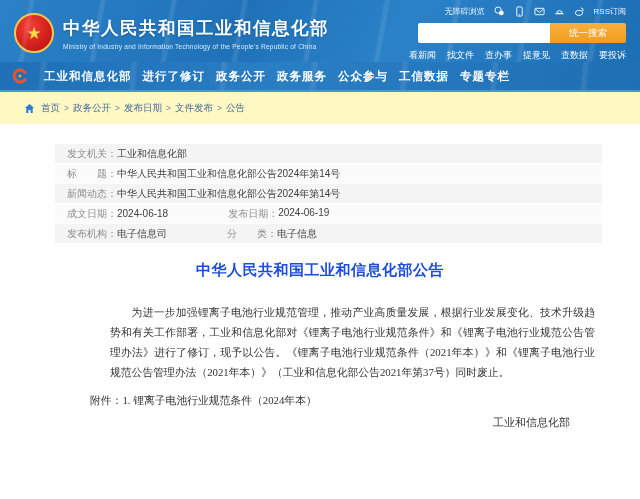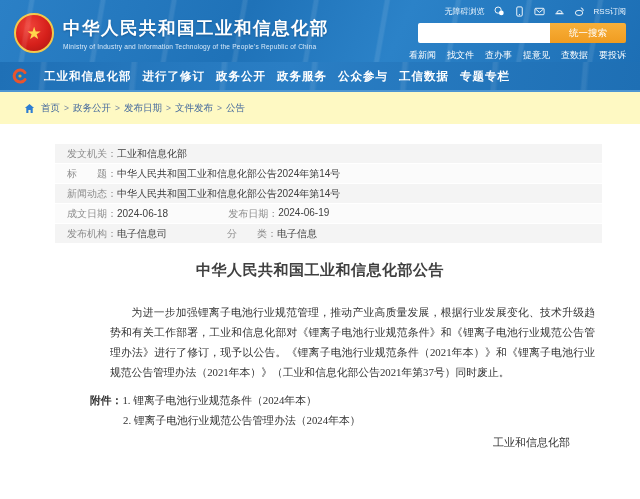--- a/index.html
+++ b/index.html
@@ -74,35 +74,35 @@
   .main-content{ padding:20px 0 0 0; }
   .meta-table{ margin:0 38px 0 55px; }
   .meta-row{ display:flex; height:19px; align-items:center; margin-bottom:1px; font-size:10px; padding-left:12px; }
   .meta-row.alt{ background:#f4f4f4; }
   .meta-row.plain{ background:#fbfbfb; }
   .meta-label{ color:#8c8c8c; white-space:pre; }
   .meta-value{ color:#404040; }
   .meta-col2{ margin-left:60px; display:flex; }
 
   .article-title{
-    text-align:center; font-size:15px; font-weight:bold; color:#404040;
+    text-align:center; font-size:15px; font-weight:bold; color:#1d4ed8;
     margin-top:18px; letter-spacing:.5px;
     font-family:"Liberation Serif","DejaVu Serif",serif;
   }
   .doc-number{ text-align:center; font-size:10.5px; color:#333; margin-top:16px; }
 
   .article-body{
     margin:22px 45px 0 110px; font-size:10.8px; color:#333;
     line-height:20px; text-align:justify; text-indent:2em;
     font-family:"Liberation Serif","DejaVu Serif",serif;
   }
   .attachments{ margin:8px 45px 0 90px; font-size:10.8px; color:#333; line-height:20px;
     font-family:"Liberation Serif","DejaVu Serif",serif; }
   .attach-line{ display:flex; }
-  .attach-label{ white-space:pre;font-weight:bold; }
+  .attach-label{ white-space:pre; }
   .attach-item{ color:#333; text-decoration:none; }
   .attach-line.second{ padding-left:33px; }
 
   .signature{ margin:4px 70px 0 0; text-align:right; font-size:11px; color:#333; line-height:17px;
     font-family:"Liberation Serif","DejaVu Serif",serif; }
 </style>
 </head>
 <body>
 
 <div class="page">
@@ -238,23 +238,20 @@
 
     <h1 class="article-title">中华人民共和国工业和信息化部公告</h1>
 
     <p class="article-body">为进一步加强锂离子电池行业规范管理，推动产业高质量发展，根据行业发展变化、技术升级趋势和有关工作部署，工业和信息化部对《锂离子电池行业规范条件》和《锂离子电池行业规范公告管理办法》进行了修订，现予以公告。《锂离子电池行业规范条件（2021年本）》和《锂离子电池行业规范公告管理办法（2021年本）》（工业和信息化部公告2021年第37号）同时废止。</p>
 
     <div class="attachments">
       <div class="attach-line">
         <span class="attach-label">附件：</span>
         <a href="#" class="attach-item">1. 锂离子电池行业规范条件（2024年本）</a>
       </div>
-      <div class="attach-line second">
-        <a href="#" class="attach-item">2. 锂离子电池行业规范公告管理办法（2024年本）</a>
-      </div>
     </div>
 
     <div class="signature">
       <div>工业和信息化部</div>
     </div>
 
   </main>
 </div>
 
 </body></html>

